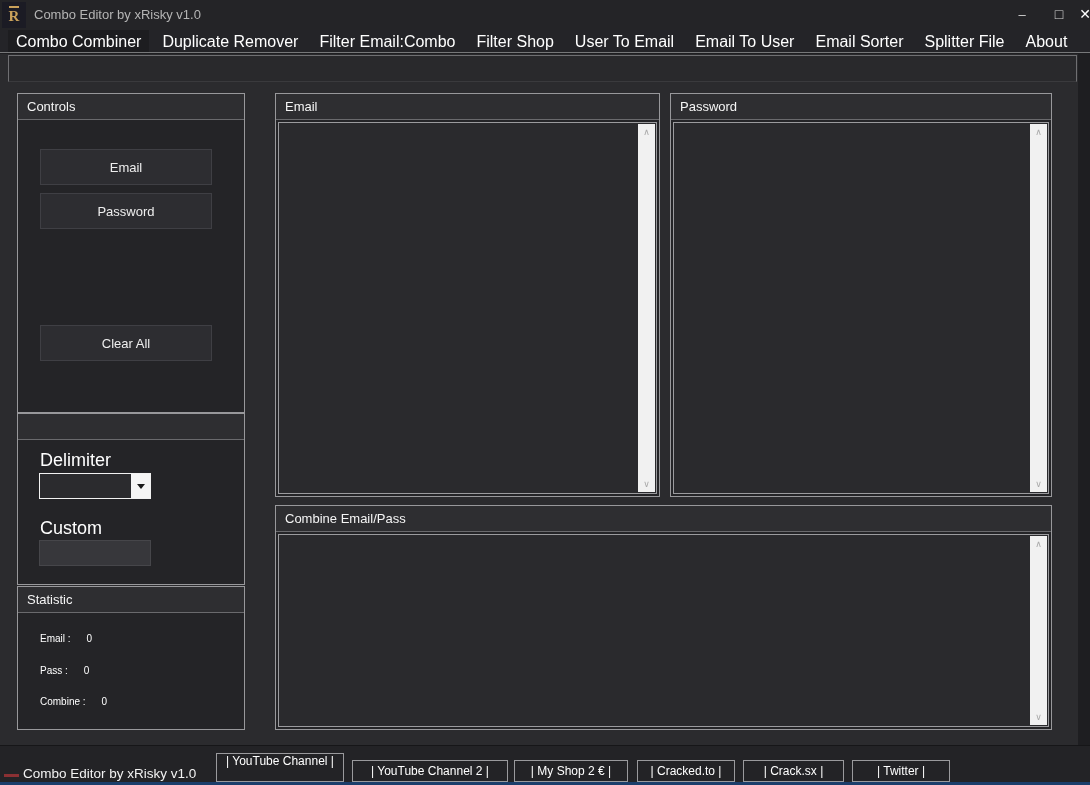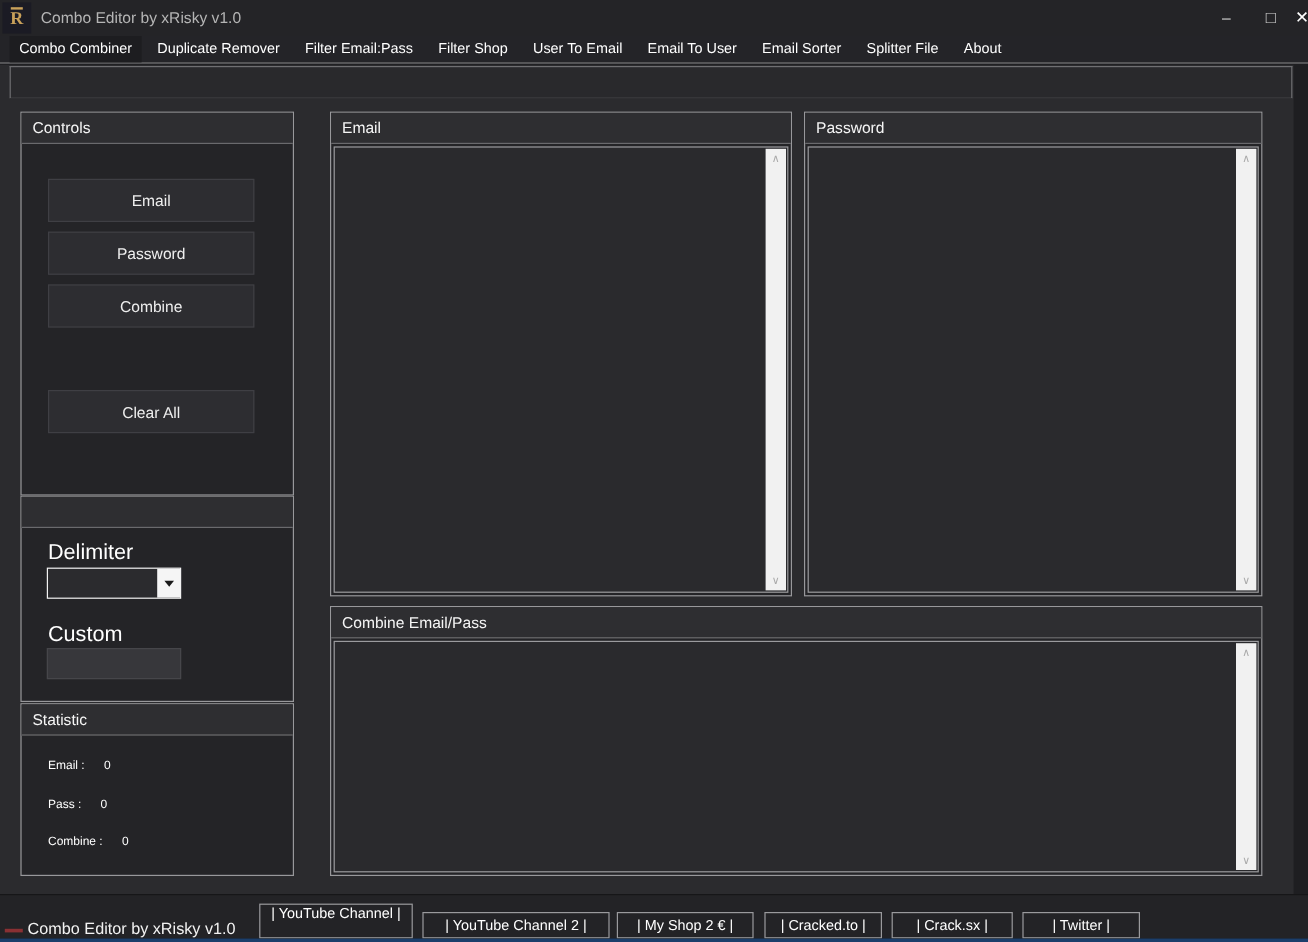--- a/index.html
+++ b/index.html
@@ -19,21 +19,21 @@
   .win-title { position:absolute; left:34px; top:7px; font-size:13px; color:#b5b5b5; }
   .winbtn { position:absolute; top:0; width:34px; height:28px; display:flex; align-items:center;
             justify-content:center; color:#d6d6d6; font-size:13px; cursor:default; }
   .winbtn.minimize { left:1005px; }
   .winbtn.maximize { left:1042px; font-size:14px; }
   .winbtn.close    { left:1068px; color:#ffffff; font-size:14px; }
   
   .tabstrip { position:absolute; left:0; top:30px; width:1090px; height:23px; background:#242428;
               display:flex; align-items:stretch; padding-left:8px;
               border-bottom:1px solid #77787a; }
-  .tab { color:#ffffff; font-size:12px; padding:3px 8px 2px 8px; margin-right:5px; white-space:nowrap; }
+  .tab { color:#ffffff; font-size:16px; padding:3px 8px 2px 8px; margin-right:5px; white-space:nowrap; }
   .tab.selected { background:#1d1d20; }
   
   .page { position:absolute; left:0; top:54px; width:1078px; height:691px; background:#2b2b2e; }
   .topstrip { position:absolute; left:8px; top:1px; width:1069px; height:27px;
               background:#29292c; border:1px solid #6f6f72; border-bottom-color:#3a3a3d; }
   
   .group { position:absolute; background:#242427; border:1px solid #98989b; }
   .group-header { height:26px; background:#2e2e31; color:#f5f5f5; font-size:13px;
                   padding:5px 0 16px 9px; border-bottom:1px solid #6a6a6d; }
   .controls-group  { left:17px;  top:39px;  width:228px; height:320px; }
@@ -102,37 +102,36 @@
       <span>□</span>
     </div>
     <div class="winbtn close">
       <span>✕</span>
     </div>
   </div>
 
   <div class="tabstrip">
     <div class="tab selected">Combo Combiner</div>
     <div class="tab">Duplicate Remover</div>
-    <div class="tab">Filter Email:Pass</div>
+    <div class="tab">Filter Email:Combo</div>
     <div class="tab">Filter Shop</div>
     <div class="tab">User To Email</div>
     <div class="tab">Email To User</div>
     <div class="tab">Email Sorter</div>
     <div class="tab">Splitter File</div>
     <div class="tab">About</div>
   </div>
 
   <div class="page">
     <div class="topstrip"></div>
 
     <div class="group controls-group">
       <div class="group-header">Controls</div>
       <button class="ctl-btn" style="top:55px">Email</button>
       <button class="ctl-btn" style="top:99px">Password</button>
-      <button class="ctl-btn" style="top:143px">Combine</button>
       <button class="ctl-btn" style="top:231px">Clear All</button>
     </div>
 
     <div class="group delimiter-group">
       <div class="group-header"></div>
       <div class="field-label" style="top:36px">Delimiter</div>
       <div class="combo">
         <span class="combo-value"></span>
         <span class="combo-btn">
           <span class="combo-arrow"></span>

